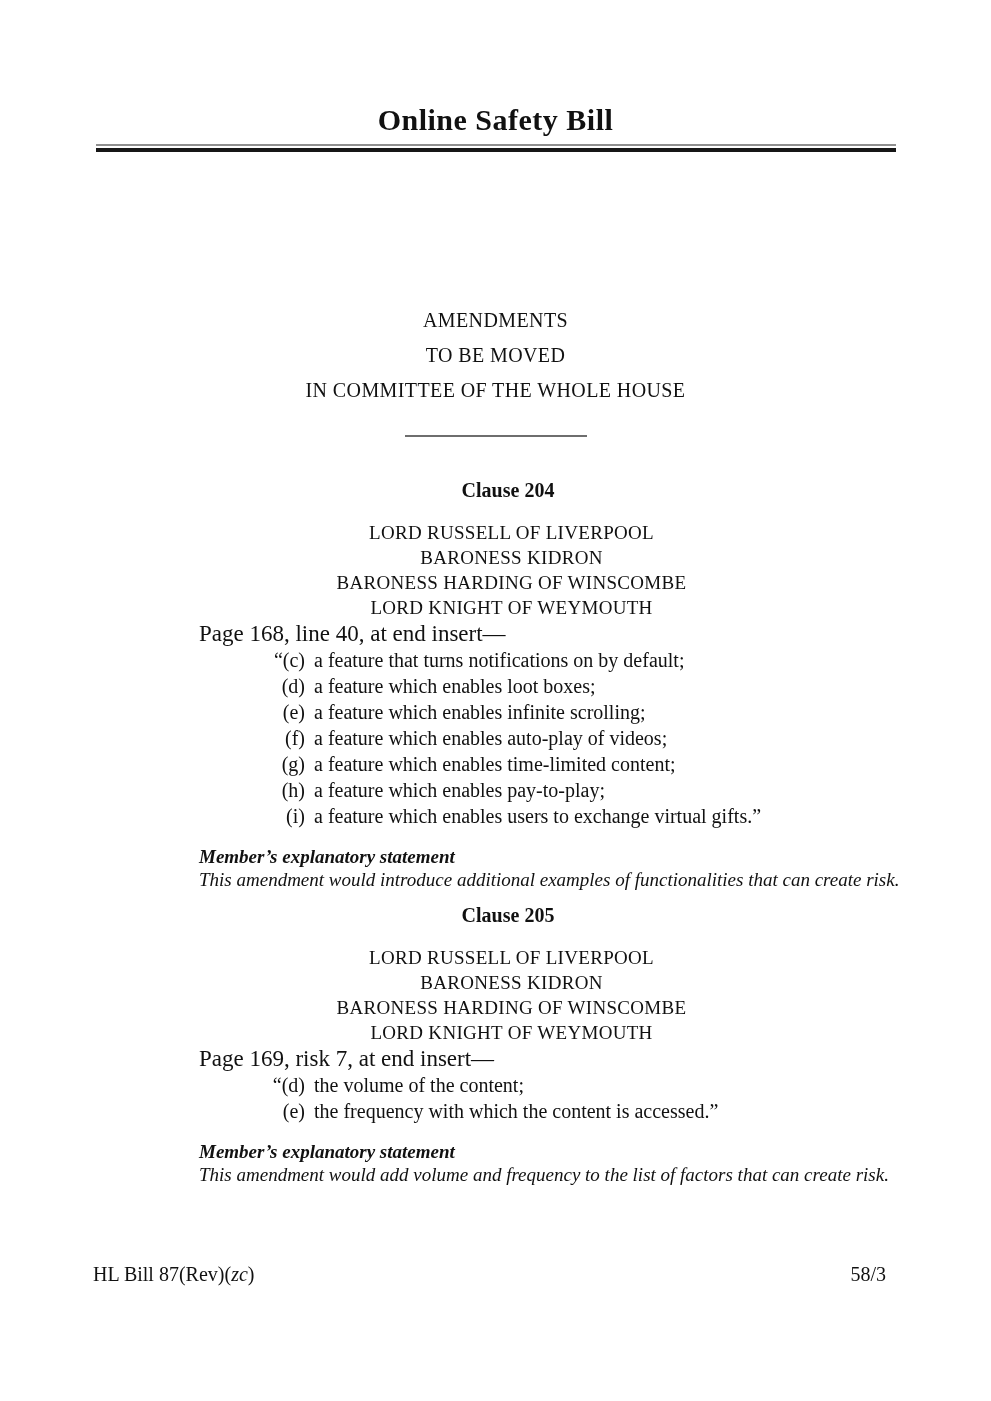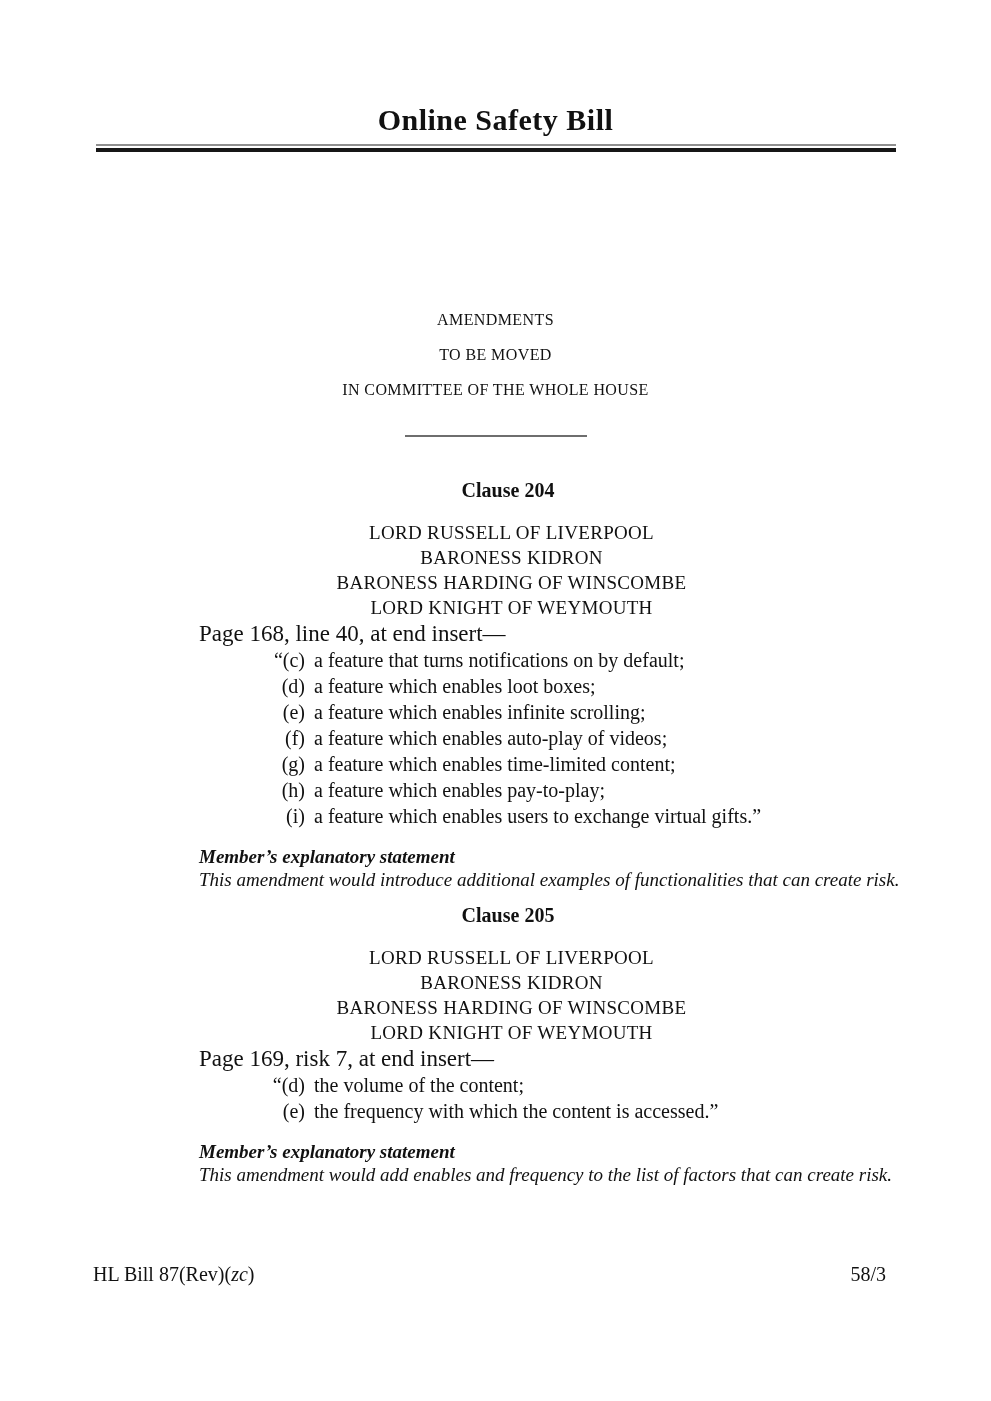--- a/index.html
+++ b/index.html
@@ -21,21 +21,21 @@
     font-weight: bold;
     line-height: 34px;
     letter-spacing: 0.5px;
   }
   .title-rule { width: 800px; margin: 7px auto 0 auto; }
   .rule-thin  { height: 2px; background: #8f8f8f; }
   .rule-thick { height: 4px; background: #161616; margin-top: 2px; }
 
   .heading-block { margin-top: 156px; text-align: center; }
   .heading-block .hline {
-    font-size: 16px;
+    font-size: 20px;
     line-height: 24px;
     margin-bottom: 11px;
     letter-spacing: 0.4px;
   }
   .section-divider {
     width: 182px;
     height: 2px;
     background: #6e6e6e;
     margin: 33px auto 0 auto;
   }
@@ -181,21 +181,21 @@
         <span class="item-label">“(d)</span>
         <span class="item-text">the volume of the content;</span>
       </div>
       <div class="item">
         <span class="item-label">(e)</span>
         <span class="item-text">the frequency with which the content is accessed.”</span>
       </div>
     </div>
 
     <p class="exp-heading">Member’s explanatory statement</p>
-    <p class="exp-text">This amendment would add enables and frequency to the list of factors that can create risk.</p>
+    <p class="exp-text">This amendment would add volume and frequency to the list of factors that can create risk.</p>
   </section>
 
   <div class="doc-footer">
     <span><span>HL Bill 87(Rev)(</span><i>zc</i><span>)</span></span>
     <span>58/3</span>
   </div>
 
 </div>
 
 </body></html>

